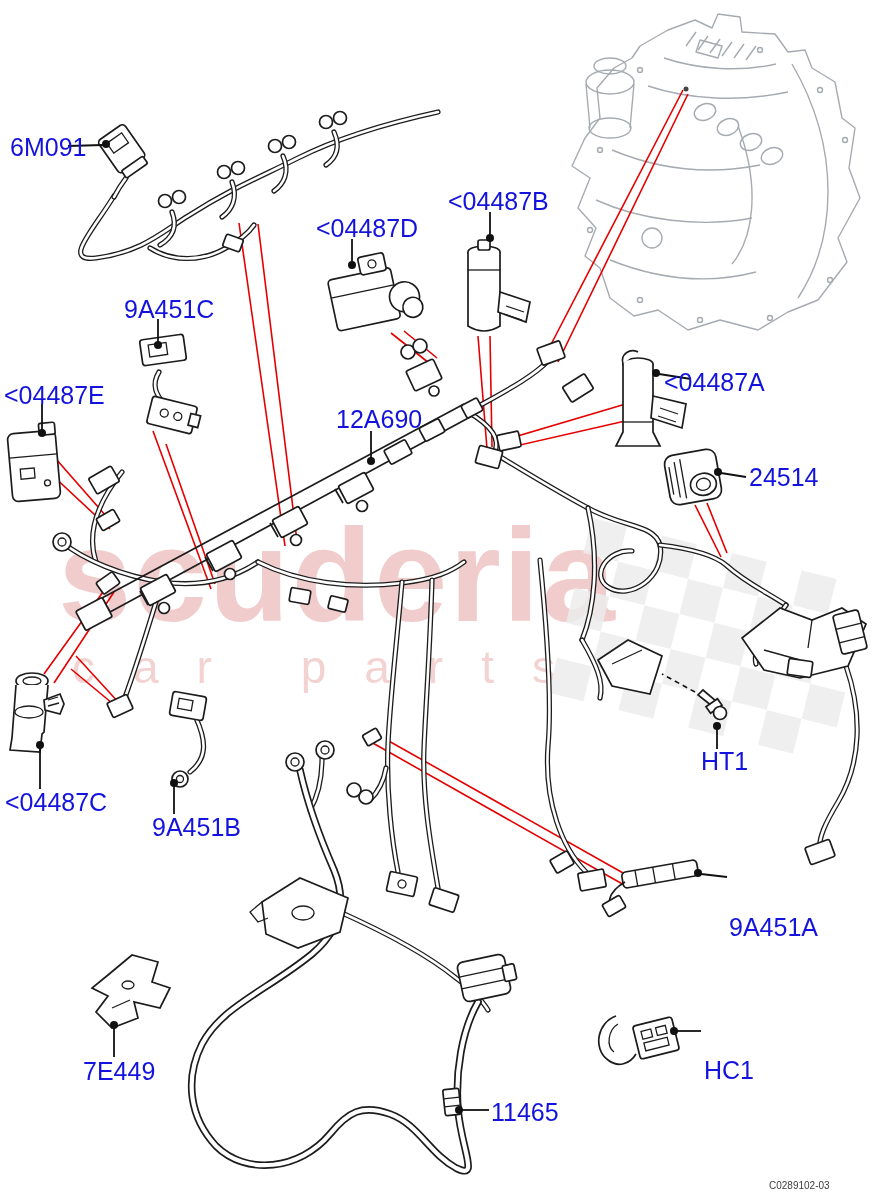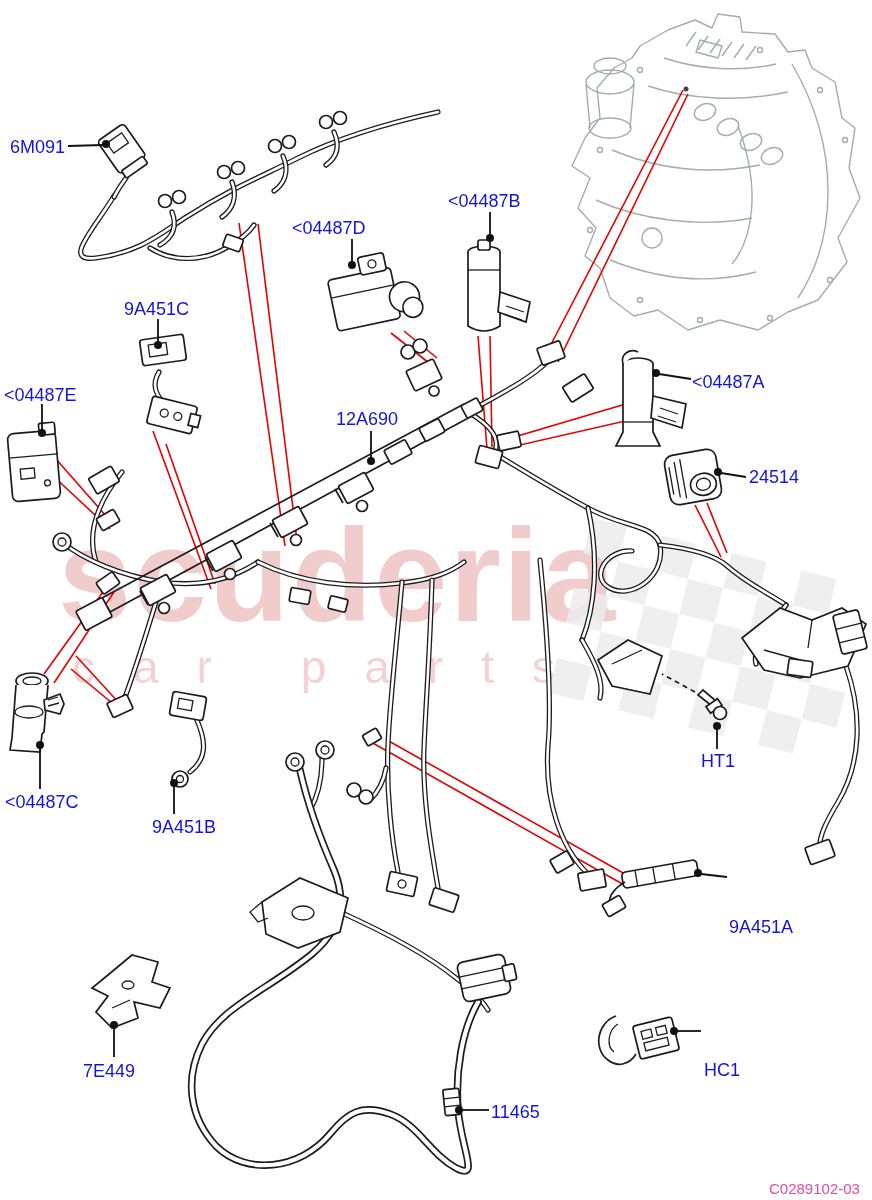--- a/index.html
+++ b/index.html
@@ -7,23 +7,23 @@
   }
   html,body{margin:0;padding:0;background:#fff;}
   .stage{position:relative;width:872px;height:1200px;background:#fff;overflow:hidden;
          font-family:"Liberation Sans",sans-serif;}
   .wm{position:absolute;z-index:1;pointer-events:none;white-space:nowrap;}
   .wm-title{left:58px;top:500px;font-size:132px;font-weight:700;letter-spacing:2px;
             color:var(--wm);opacity:.34;}
   .wm-sub{left:72px;top:640px;font-size:46px;font-weight:400;letter-spacing:38px;
           color:var(--wm);opacity:.30;}
   svg.art{position:absolute;left:0;top:0;z-index:2;}
-  .plabel{position:absolute;z-index:3;font-size:18px;color:var(--label);white-space:nowrap;
+  .plabel{position:absolute;z-index:3;font-size:25px;color:var(--label);white-space:nowrap;
           cursor:pointer;line-height:22px;}
-  .doccode{position:absolute;z-index:3;font-size:15px;color:#ec4899;white-space:nowrap;}
+  .doccode{position:absolute;z-index:3;font-size:10px;color:#404040;white-space:nowrap;}
   
   .tO{stroke:var(--ink);stroke-width:5.2;fill:none;stroke-linecap:round;stroke-linejoin:round}
   .tI{stroke:#fff;stroke-width:2.6;fill:none;stroke-linecap:round;stroke-linejoin:round}
   .tO2{stroke:var(--ink);stroke-width:7.6;fill:none;stroke-linecap:round;stroke-linejoin:round}
   .tI2{stroke:#fff;stroke-width:4.2;fill:none;stroke-linecap:round;stroke-linejoin:round}
   .w{stroke:var(--ink);stroke-width:1.7;fill:none}
   .pf{fill:#fff;stroke:var(--ink);stroke-width:1.7}
   .pl{stroke:var(--ink);stroke-width:1.3;fill:none}
   .red{stroke:var(--callout);stroke-width:1.6;fill:none}
   .lead{stroke:#111;stroke-width:1.8;fill:none}
@@ -481,24 +481,24 @@
       <path class="lead" d="M701,1031 L677,1031"></path>
         <circle class="dot" cx="674" cy="1031" r="4"></circle>
       <path class="lead" d="M489,1110 L462,1110"></path>
         <circle class="dot" cx="459" cy="1110" r="4"></circle>
     </g>
   </svg>
 
   <div class="plabel" style="left:10px;top:136px">6M091</div>
   <div class="plabel" style="left:124px;top:298px">9A451C</div>
   <div class="plabel" style="left:4px;top:384px">&lt;04487E</div>
-  <div class="plabel" style="left:292px;top:217px">&lt;04487D</div>
+  <div class="plabel" style="left:316px;top:217px">&lt;04487D</div>
   <div class="plabel" style="left:448px;top:190px">&lt;04487B</div>
   <div class="plabel" style="left:336px;top:408px">12A690</div>
-  <div class="plabel" style="left:692px;top:371px">&lt;04487A</div>
+  <div class="plabel" style="left:664px;top:371px">&lt;04487A</div>
   <div class="plabel" style="left:749px;top:466px">24514</div>
   <div class="plabel" style="left:701px;top:750px">HT1</div>
   <div class="plabel" style="left:5px;top:791px">&lt;04487C</div>
   <div class="plabel" style="left:152px;top:816px">9A451B</div>
   <div class="plabel" style="left:729px;top:916px">9A451A</div>
   <div class="plabel" style="left:83px;top:1060px">7E449</div>
   <div class="plabel" style="left:704px;top:1059px">HC1</div>
   <div class="plabel" style="left:491px;top:1101px">11465</div>
 
   <div class="doccode" style="left:769px;top:1180px">C0289102-03</div>

